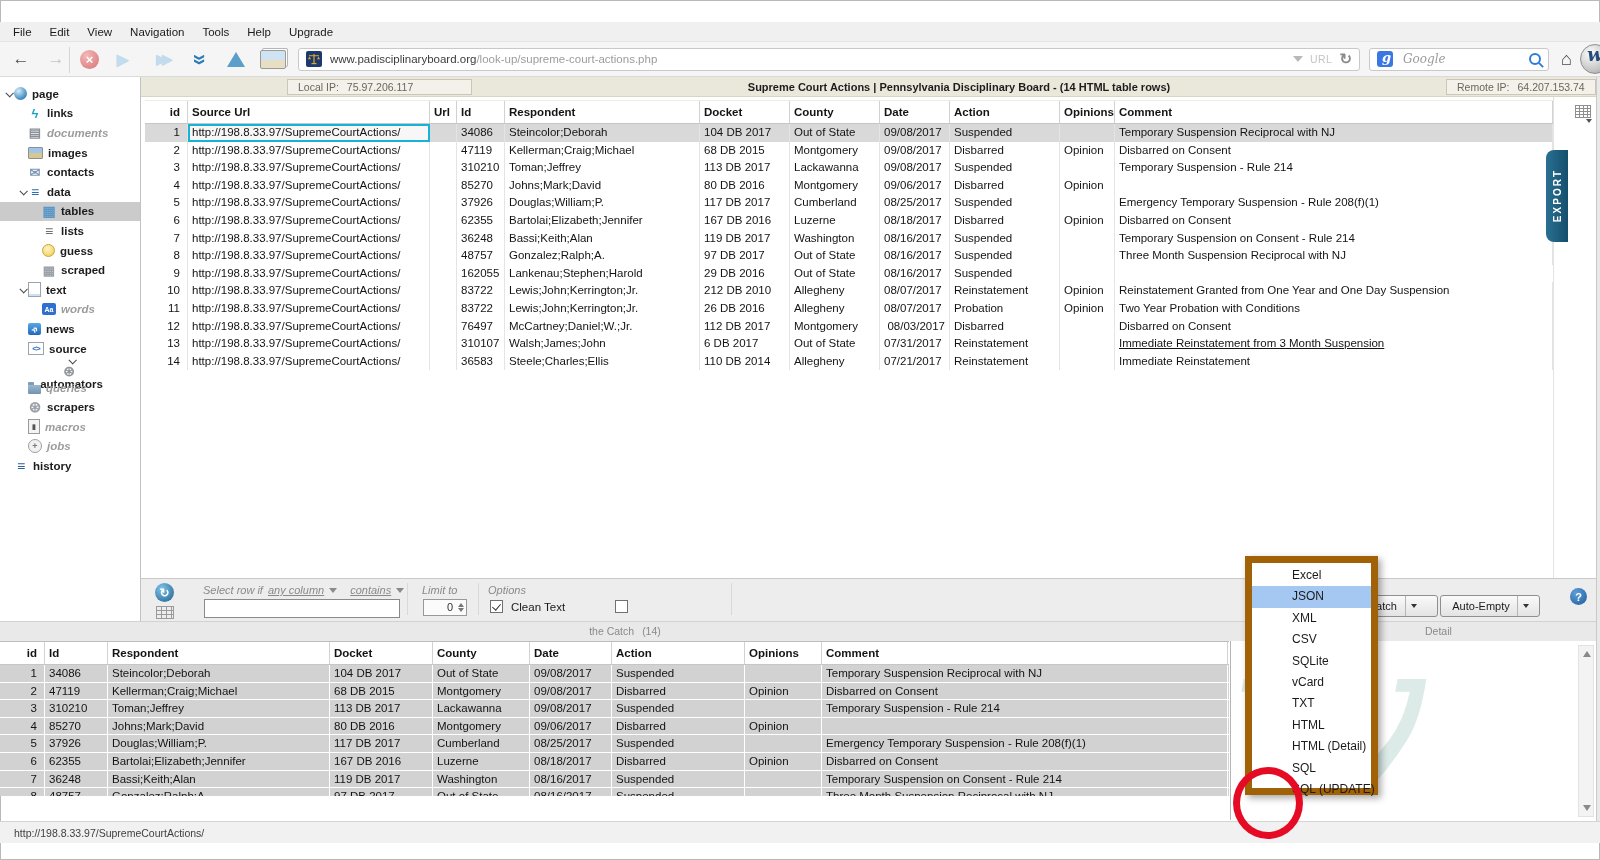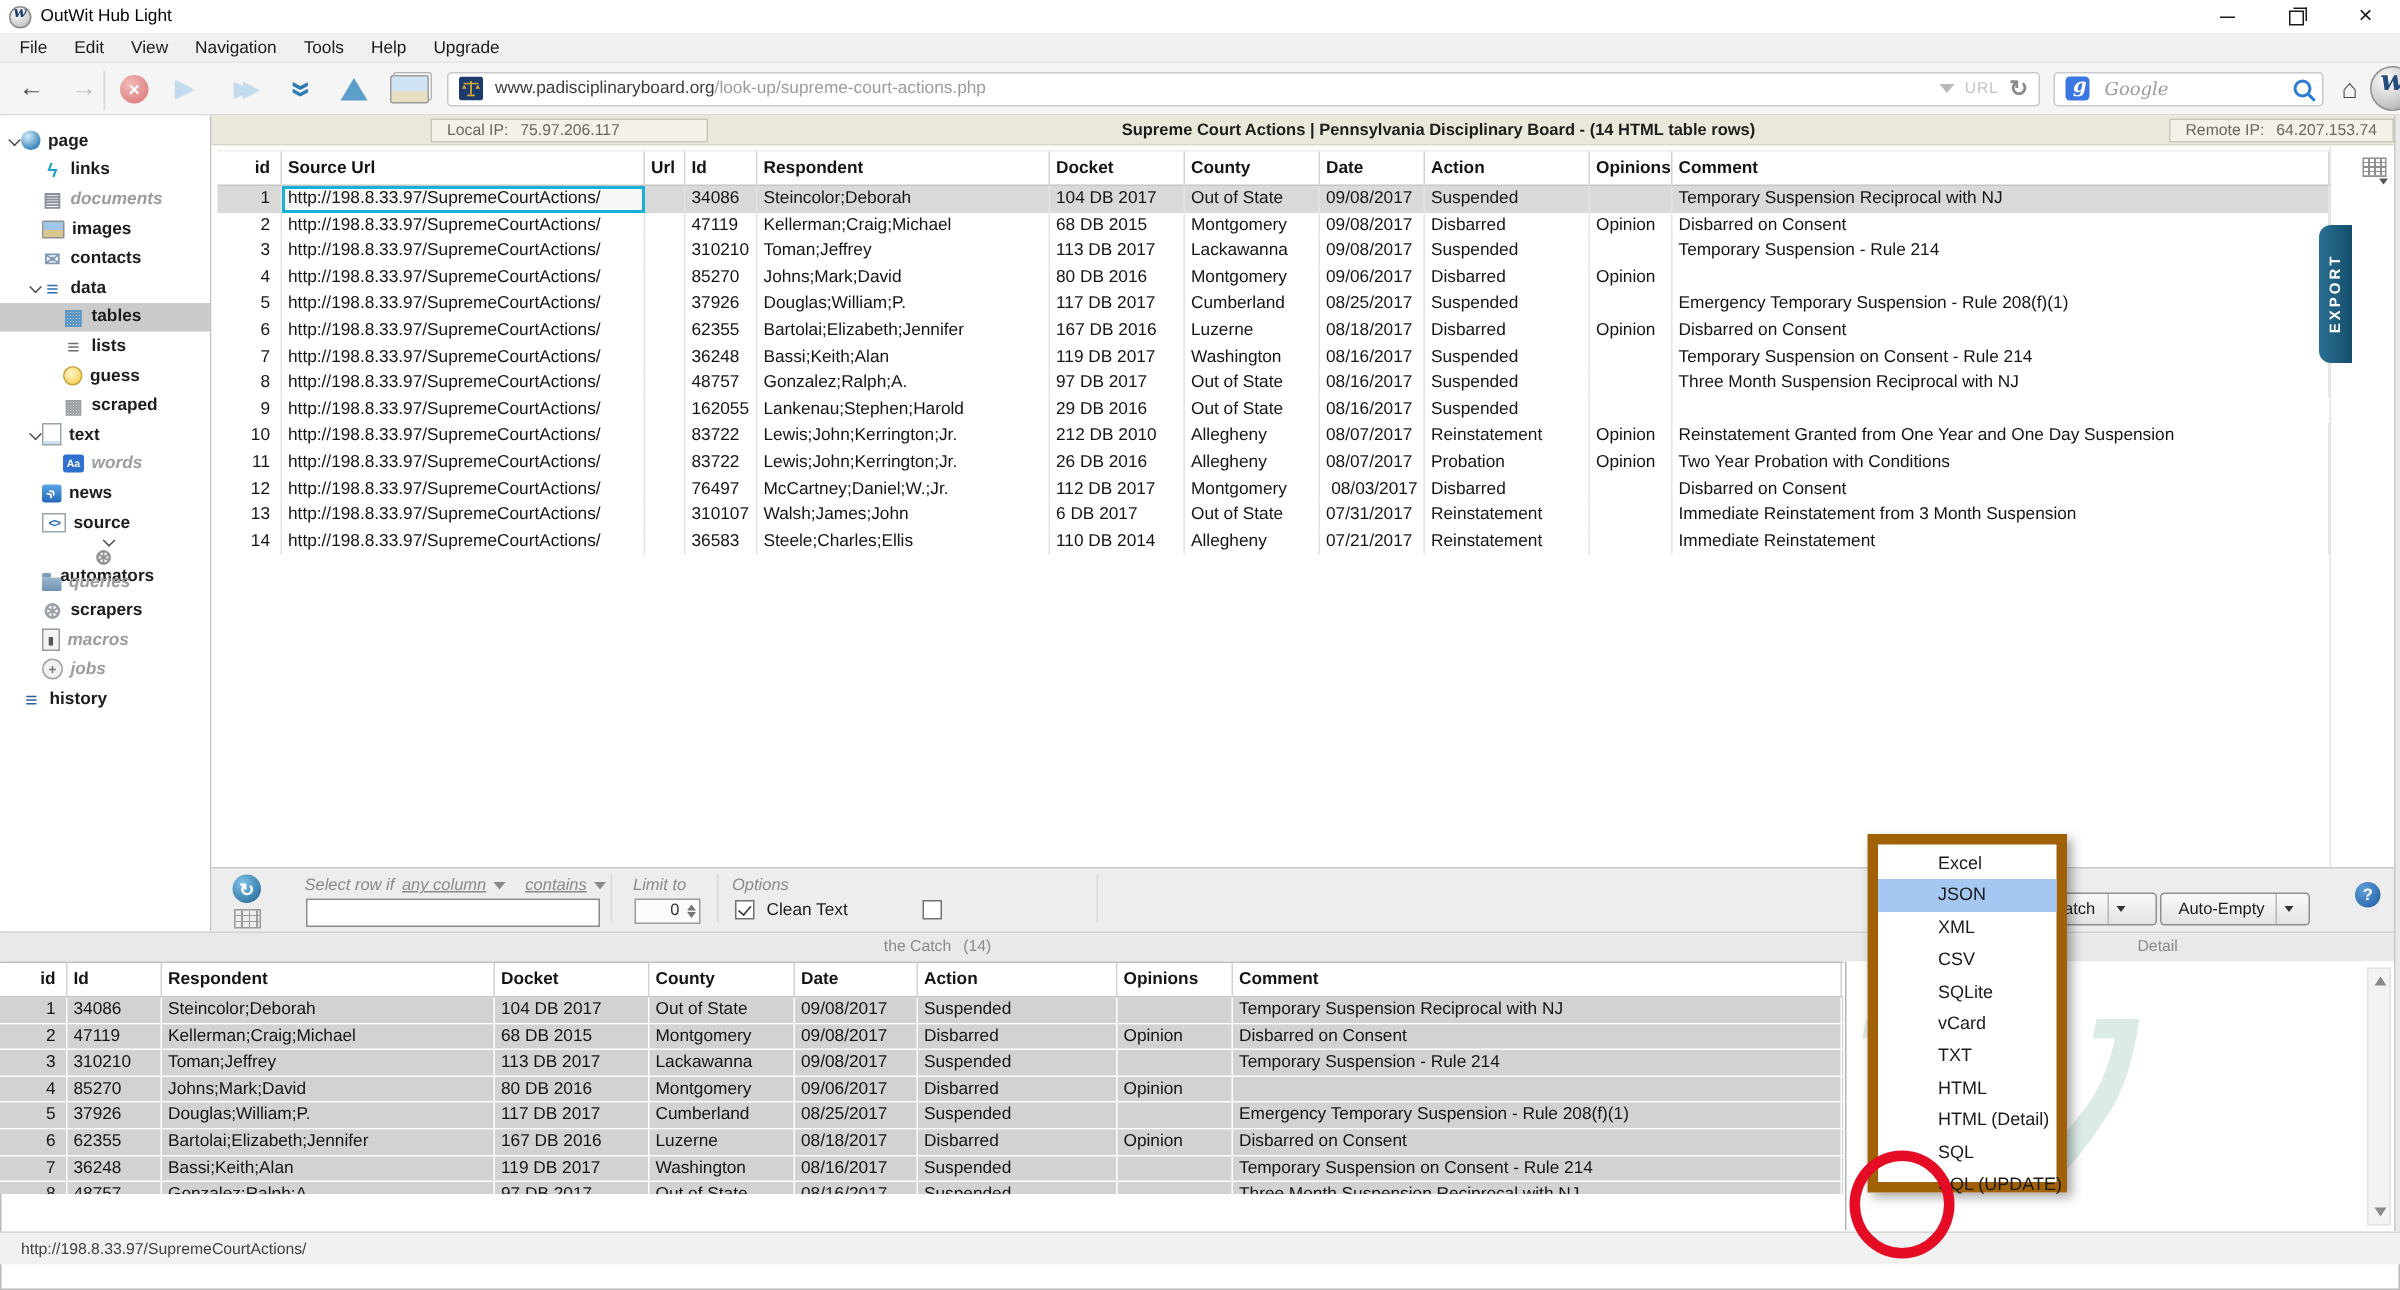--- a/index.html
+++ b/index.html
@@ -193,35 +193,20 @@
   .menu-opt.sel{background:#a5c8f2;}
   
   .annotation{position:absolute;left:1233px;top:767px;width:56px;height:58px;border:7px solid #e60b25;border-radius:50%;z-index:60;pointer-events:none;}
   .right-edge{position:absolute;left:1596px;top:77px;width:4px;height:744px;background:#e9e9e9;border-left:1px solid #c9c9c9;box-sizing:border-box;}
 </style>
 </head>
 <body>
 
 <div class="screen" data-name="outwit-hub-window">
 
-  <div class="titlebar" data-name="title-bar">
-    <span class="app-ico" data-name="outwit-app-icon"></span>
-    <span class="title-text" data-name="window-title">OutWit Hub Light</span>
-    <div class="win-controls" id="win-controls" data-name="window-controls">
-        <span class="win-btn" data-name="minimize-icon">
-          <i data-name="minimize-icon-glyph"></i>
-        </span>
-        <span class="win-btn" data-name="restore-icon">
-          <i data-name="restore-icon-glyph"></i>
-        </span>
-        <span class="win-btn" data-name="close-icon">
-          <i data-name="close-icon-glyph"></i>
-        </span>
-      </div>
-  </div>
 
   <div class="menubar" id="menubar" data-name="menu-bar">
       <div class="menu-item" data-name="menu-file">File</div>
       <div class="menu-item" data-name="menu-edit">Edit</div>
       <div class="menu-item" data-name="menu-view">View</div>
       <div class="menu-item" data-name="menu-navigation">Navigation</div>
       <div class="menu-item" data-name="menu-tools">Tools</div>
       <div class="menu-item" data-name="menu-help">Help</div>
       <div class="menu-item" data-name="menu-upgrade">Upgrade</div>
     </div>
@@ -560,21 +545,21 @@
           <span class="tcell num" data-name="cell-id" style="width: 43px;">13</span>
           <span class="tcell" data-name="cell-source-url" style="width: 242px;">http://198.8.33.97/SupremeCourtActions/</span>
           <span class="tcell" data-name="cell-url" style="width: 27px;"></span>
           <span class="tcell" data-name="cell-id" style="width: 48px;">310107</span>
           <span class="tcell" data-name="cell-respondent" style="width: 195px;">Walsh;James;John</span>
           <span class="tcell" data-name="cell-docket" style="width: 90px;">6 DB 2017</span>
           <span class="tcell" data-name="cell-county" style="width: 90px;">Out of State</span>
           <span class="tcell" data-name="cell-date" style="width: 70px;">07/31/2017</span>
           <span class="tcell" data-name="cell-action" style="width: 110px;">Reinstatement</span>
           <span class="tcell" data-name="cell-opinions" style="width: 55px;"></span>
-          <span class="tcell" data-name="cell-comment" style="width: 438px;">Immediate Reinstatement from 3 Month Suspension</span>
+          <span class="tcell" data-name="cell-comment" style="width: 438px; text-decoration: underline;">Immediate Reinstatement from 3 Month Suspension</span>
         </div>
         <div class="trow datarow" data-name="table-row">
           <span class="tcell num" data-name="cell-id" style="width: 43px;">14</span>
           <span class="tcell" data-name="cell-source-url" style="width: 242px;">http://198.8.33.97/SupremeCourtActions/</span>
           <span class="tcell" data-name="cell-url" style="width: 27px;"></span>
           <span class="tcell" data-name="cell-id" style="width: 48px;">36583</span>
           <span class="tcell" data-name="cell-respondent" style="width: 195px;">Steele;Charles;Ellis</span>
           <span class="tcell" data-name="cell-docket" style="width: 90px;">110 DB 2014</span>
           <span class="tcell" data-name="cell-county" style="width: 90px;">Allegheny</span>
           <span class="tcell" data-name="cell-date" style="width: 70px;">07/21/2017</span>

